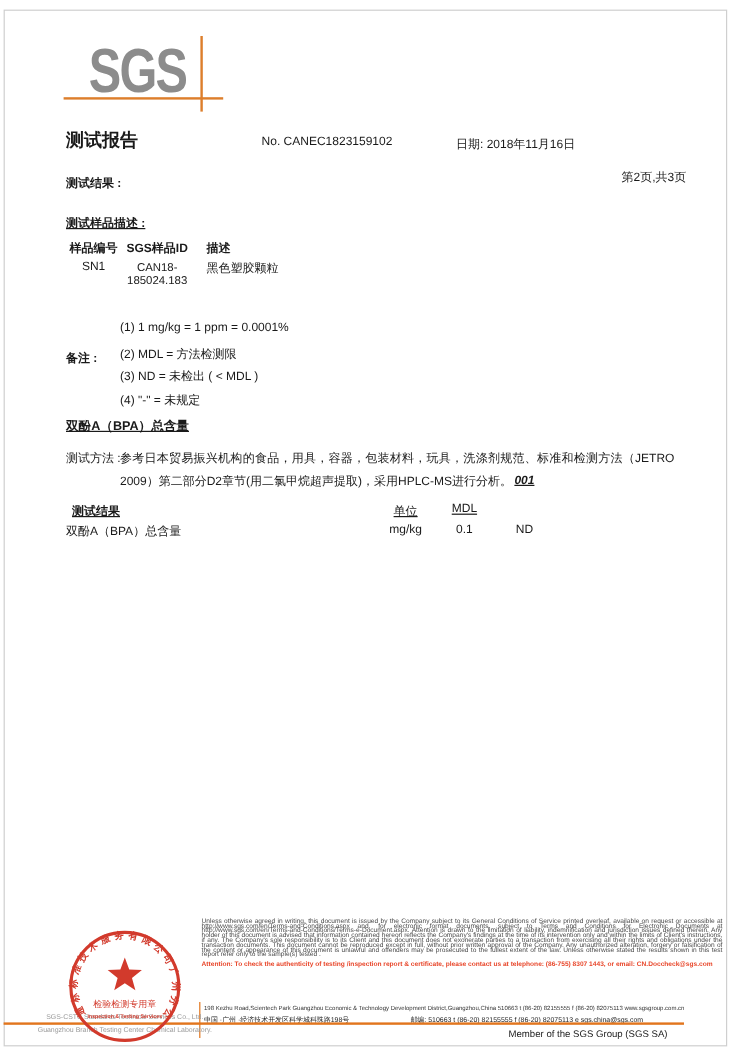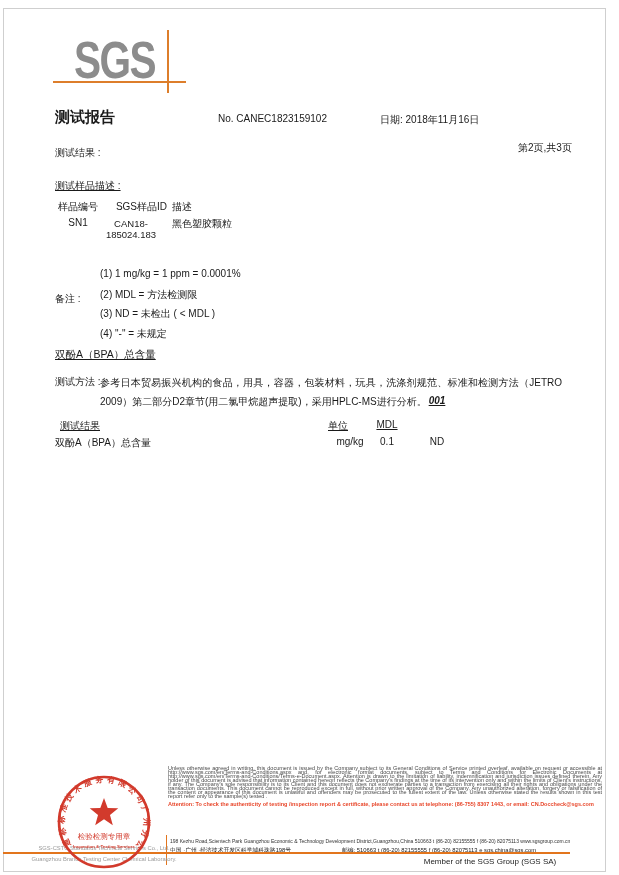--- a/index.html
+++ b/index.html
@@ -9,21 +9,21 @@
   .scan-border { position:absolute; left:3px; top:8px; width:603px; height:864px;
     border:1px solid #cfcfcf; pointer-events:none; }
 
   
   .logo-text { position:absolute; left:74px; top:34px; font-size:52px; font-weight:bold;
     color:#8c8c8c; letter-spacing:-2px; transform:scaleX(0.78); transform-origin:left top; line-height:1; }
   .logo-hline { position:absolute; left:53px; top:81px; width:133px; height:2px; background:#dd7e2b; }
   .logo-vline { position:absolute; left:167px; top:30px; width:2px; height:63px; background:#dd7e2b; }
 
   .abs { position:absolute; }
-  .b { font-weight:normal; }
+  .b { font-weight:bold; }
   .u { text-decoration:underline; }
   .i { font-style:italic; }
   .c { text-align:center; }
   .fs10 { font-size:10px; }
   .fs105 { font-size:10.5px; }
 
   .doc-title { left:55px; top:108px; font-size:15px; font-weight:bold; }
   .report-no { left:218px; top:113px; }
   .report-date { left:380px; top:113px; }
   .report-pages { left:518px; top:113px;margin-top:28px; }
@@ -60,21 +60,21 @@
   <div class="abs doc-title">测试报告</div>
   <div class="abs report-no fs10">No. CANEC1823159102</div>
   <div class="abs report-date fs10">日期: 2018年11月16日</div>
   <div class="abs report-pages fs10">第2页,共3页</div>
 
   <div class="abs b fs10" style="left:55px; top:146px;">测试结果 :</div>
   <div class="abs b u fs10" style="left:55px; top:179px;">测试样品描述 :</div>
 
   <div>
     <div class="abs b fs10 c" style="left:53px; top:200px; width:50px;">样品编号</div>
-    <div class="abs b fs10 c" style="left:95px; top:200px; width:72px;text-align:right;">SGS样品ID</div>
+    <div class="abs b fs10 c" style="left:95px; top:200px; width:72px;">SGS样品ID</div>
     <div class="abs b fs10" style="left:172px; top:200px;">描述</div>
     <div class="abs fs10 c" style="left:53px; top:217px; width:50px;">SN1</div>
     <div class="abs c" style="left:92px; top:218px; width:78px; font-size:9.5px;">CAN18-185024.183</div>
     <div class="abs fs10" style="left:172px; top:217px;">黑色塑胶颗粒</div>
   </div>
 
   <div class="abs b fs10" style="left:55px; top:248px;margin-top:44px;">备注 :</div>
   <div class="abs fs10" style="left:100px; top:268px;">(1) 1 mg/kg = 1 ppm = 0.0001%</div>
   <div class="abs fs10" style="left:100px; top:288px;">(2) MDL = 方法检测限</div>
   <div class="abs fs10" style="left:100px; top:307px;">(3) ND = 未检出 ( &lt; MDL )</div>
@@ -83,21 +83,21 @@
   <div class="abs b u fs105" style="left:55px; top:348px;">双酚A（BPA）总含量</div>
   <div class="abs fs10" style="left:55px; top:375px;">测试方法 :</div>
   <div class="abs fs10 para" style="left:100px; top:373px; width:462px; text-align:justify;">参考日本贸易振兴机构的食品，用具，容器，包装材料，玩具，洗涤剂规范、标准和检测方法（JETRO 2009）第二部分D2章节(用二氯甲烷超声提取)，采用HPLC-MS进行分析。</div>
 
   <div>
     <div class="abs b u fs10" style="left:60px; top:419px;">测试结果</div>
     <div class="abs u fs10 c" style="left:322px; top:419px; width:32px;">单位</div>
     <div class="abs u fs10 c" style="left:372px; top:419px; width:30px;">MDL</div>
     <div class="abs u i fs10 c" style="left:422px; top:395px; width:30px;font-weight:bold;">001</div>
     <div class="abs fs10" style="left:55px; top:436px;">双酚A（BPA）总含量</div>
-    <div class="abs fs10 c" style="left:334px; top:436px; width:32px;">mg/kg</div>
+    <div class="abs fs10 c" style="left:322px; top:436px; width:32px;">mg/kg</div>
     <div class="abs fs10 c" style="left:372px; top:436px; width:30px;">0.1</div>
     <div class="abs fs10 c" style="left:422px; top:436px; width:30px;">ND</div>
   </div>
 
   <div class="abs legal">Unless otherwise agreed in writing, this document is issued by the Company subject to its General Conditions of Service printed overleaf, available on request or accessible at http://www.sgs.com/en/Terms-and-Conditions.aspx and, for electronic format documents, subject to Terms and Conditions for Electronic Documents at http://www.sgs.com/en/Terms-and-Conditions/Terms-e-Document.aspx. Attention is drawn to the limitation of liability, indemnification and jurisdiction issues defined therein. Any holder of this document is advised that information contained hereon reflects the Company's findings at the time of its intervention only and within the limits of Client's instructions, if any. The Company's sole responsibility is to its Client and this document does not exonerate parties to a transaction from exercising all their rights and obligations under the transaction documents. This document cannot be reproduced except in full, without prior written approval of the Company. Any unauthorized alteration, forgery or falsification of the content or appearance of this document is unlawful and offenders may be prosecuted to the fullest extent of the law. Unless otherwise stated the results shown in this test report refer only to the sample(s) tested .</div>
   <div class="abs attention">Attention: To check the authenticity of testing /inspection report &amp; certificate, please contact us at telephone: (86-755) 8307 1443, or email: CN.Doccheck@sgs.com</div>
   <div class="abs addr1">198 Kezhu Road,Scientech Park Guangzhou Economic &amp; Technology Development District,Guangzhou,China 510663   t (86-20) 82155555   f (86-20) 82075113   www.sgsgroup.com.cn</div>
   <div class="abs addr2">
     <span class="left-part">中国 ·广州 ·经济技术开发区科学城科珠路198号</span>
     <span>邮编: 510663   t (86-20) 82155555   f (86-20) 82075113   e sgs.china@sgs.com</span>

